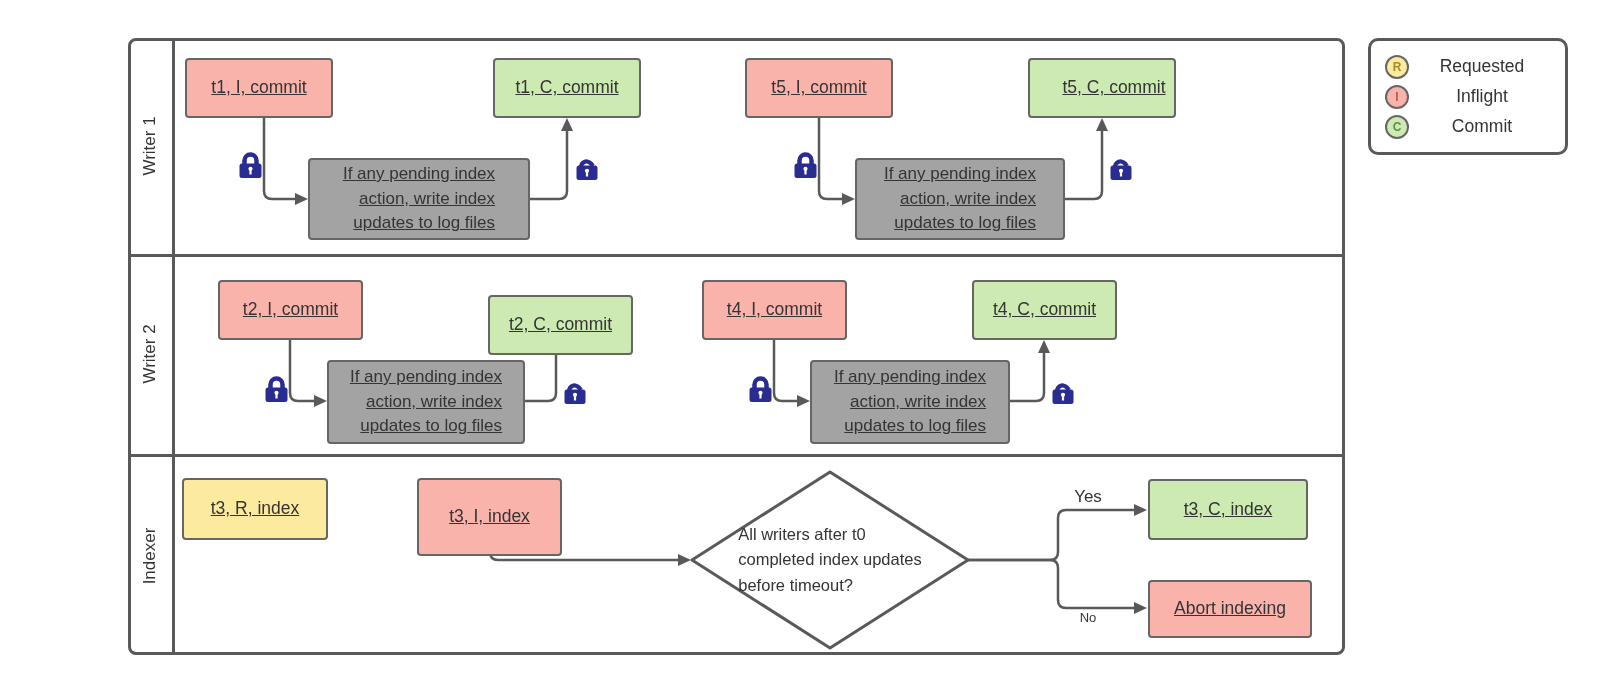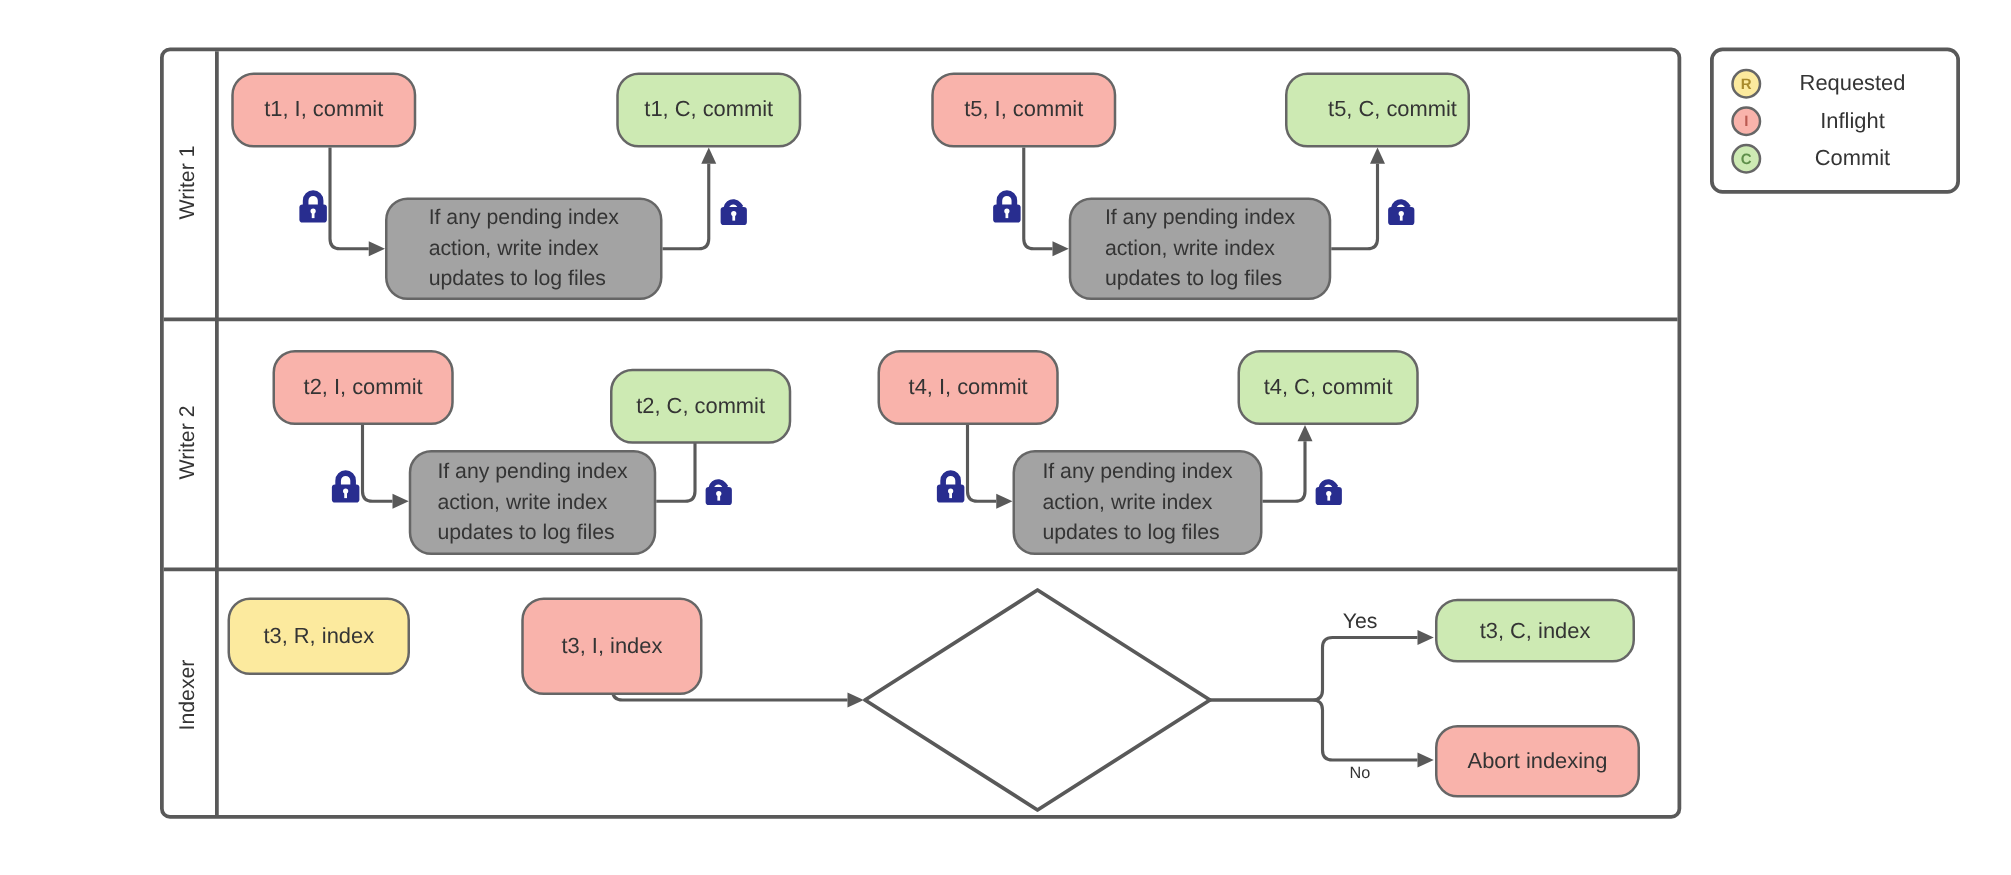--- a/index.html
+++ b/index.html
@@ -16,43 +16,43 @@
   #label-strip-line{position:absolute;left:41px;top:0;width:3px;height:100%;background:var(--line,#595959);}
   .lane-label{position:absolute;transform:translate(-50%,-50%) rotate(-90deg);
               font-size:17px;white-space:nowrap;color:var(--text,#343434);}
   
   #overlay{position:absolute;left:0;top:0;width:1609px;height:700px;}
   .edge{fill:none;stroke:var(--line,#595959);stroke-width:2.5;}
   .arrowhead{fill:var(--line,#595959);}
   #decision-shape{fill:#ffffff;stroke:var(--line,#595959);stroke-width:3;stroke-linejoin:round;}
   
   .node{position:absolute;box-sizing:border-box;border:2.5px solid var(--node-border,#666);
-        border-radius:18px;display:flex;align-items:center;justify-content:center;
-        font-size:17.5px;text-align:left;line-height:1.45;}
+        border-radius:4px;display:flex;align-items:center;justify-content:center;
+        font-size:17.5px;text-align:right;line-height:1.45;text-decoration:underline;}
   .inflight{background:var(--inflight-fill,#f9b3ab);}
   .commit{background:var(--commit-fill,#cdeab3);}
   .requested{background:var(--requested-fill,#fcea9e);}
   .process{background:#a3a3a3;white-space:pre-line;font-size:17px;}
   .plain-text{position:absolute;border:none;background:transparent;display:flex;
               align-items:center;justify-content:center;text-align:left;white-space:pre-line;}
   #node-t1-inflight{left:185px;top:58px;width:148px;height:60px;}
   #node-t1-commit  {left:493px;top:58px;width:148px;height:60px;}
   #node-process-1  {left:308px;top:158px;width:222px;height:82px;}
   #node-t5-inflight{left:745px;top:58px;width:148px;height:60px;}
   #node-t5-commit  {left:1028px;top:58px;width:148px;height:60px;padding-left:24px;}
   #node-process-5  {left:855px;top:158px;width:210px;height:82px;}
   #node-t2-inflight{left:218px;top:280px;width:145px;height:60px;}
   #node-t2-commit  {left:488px;top:280px;width:145px;height:60px;margin-top:15px;}
   #node-process-2  {left:327px;top:360px;width:198px;height:84px;}
   #node-t4-inflight{left:702px;top:280px;width:145px;height:60px;}
-  #node-t4-commit  {left:972px;top:280px;width:145px;height:60px;margin-left:18px;}
+  #node-t4-commit  {left:972px;top:280px;width:145px;height:60px;}
   #node-process-4  {left:810px;top:360px;width:200px;height:84px;}
   #node-t3-requested{left:182px;top:478px;width:146px;height:62px;}
   #node-t3-inflight {left:417px;top:478px;width:145px;height:78px;}
-  #node-t3-commit   {left:1148px;top:479px;width:160px;height:51px;}
+  #node-t3-commit   {left:1148px;top:479px;width:160px;height:61px;}
   #node-abort       {left:1148px;top:580px;width:164px;height:58px;}
   #decision-text{left:700px;top:506px;width:260px;height:108px;font-size:16.5px;line-height:1.55;}
   #edge-label-yes{left:1064px;top:486px;width:48px;height:22px;font-size:17px;}
   #edge-label-no {left:1066px;top:606px;width:44px;height:22px;font-size:13px;}
   
   .lock{position:absolute;width:25px;height:28px;}
   #lock-1a{left:238px;top:151px;} #lock-1b{left:574px;top:153px;}
   #lock-5a{left:793px;top:151px;} #lock-5b{left:1108px;top:153px;}
   #lock-2a{left:264px;top:375px;} #lock-2b{left:562px;top:377px;}
   #lock-4a{left:748px;top:375px;} #lock-4b{left:1050px;top:377px;}
@@ -131,20 +131,23 @@
 action, write index
 updates to log files</div>
   <div class="node inflight" id="node-t4-inflight">t4, I, commit</div>
   <div class="node commit" id="node-t4-commit">t4, C, commit</div>
   <div class="node process" id="node-process-4">If any pending index
 action, write index
 updates to log files</div>
 
   <div class="node requested" id="node-t3-requested">t3, R, index</div>
   <div class="node inflight" id="node-t3-inflight">t3, I, index</div>
+  <div class="plain-text" id="decision-text">All writers after t0
+completed index updates
+before timeout?</div>
   <div class="node commit" id="node-t3-commit">t3, C, index</div>
   <div class="node inflight" id="node-abort">Abort indexing</div>
   <div class="plain-text" id="edge-label-yes">Yes</div>
   <div class="plain-text" id="edge-label-no">No</div>
 
   <svg class="lock" id="lock-1a" viewBox="0 0 25 28">
     <path d="M6.5 13 V9.5 a6 6 0 0 1 12 0 V13" fill="none" stroke="#282d8f" stroke-width="4.5"></path>
     <rect x="1.5" y="12.5" width="22" height="14.5" rx="2.5" fill="#282d8f"></rect>
     <circle cx="12.5" cy="17.8" r="2.1" fill="#fff"></circle>
       <rect x="11.4" y="19" width="2.2" height="4.5" fill="#fff"></rect>

